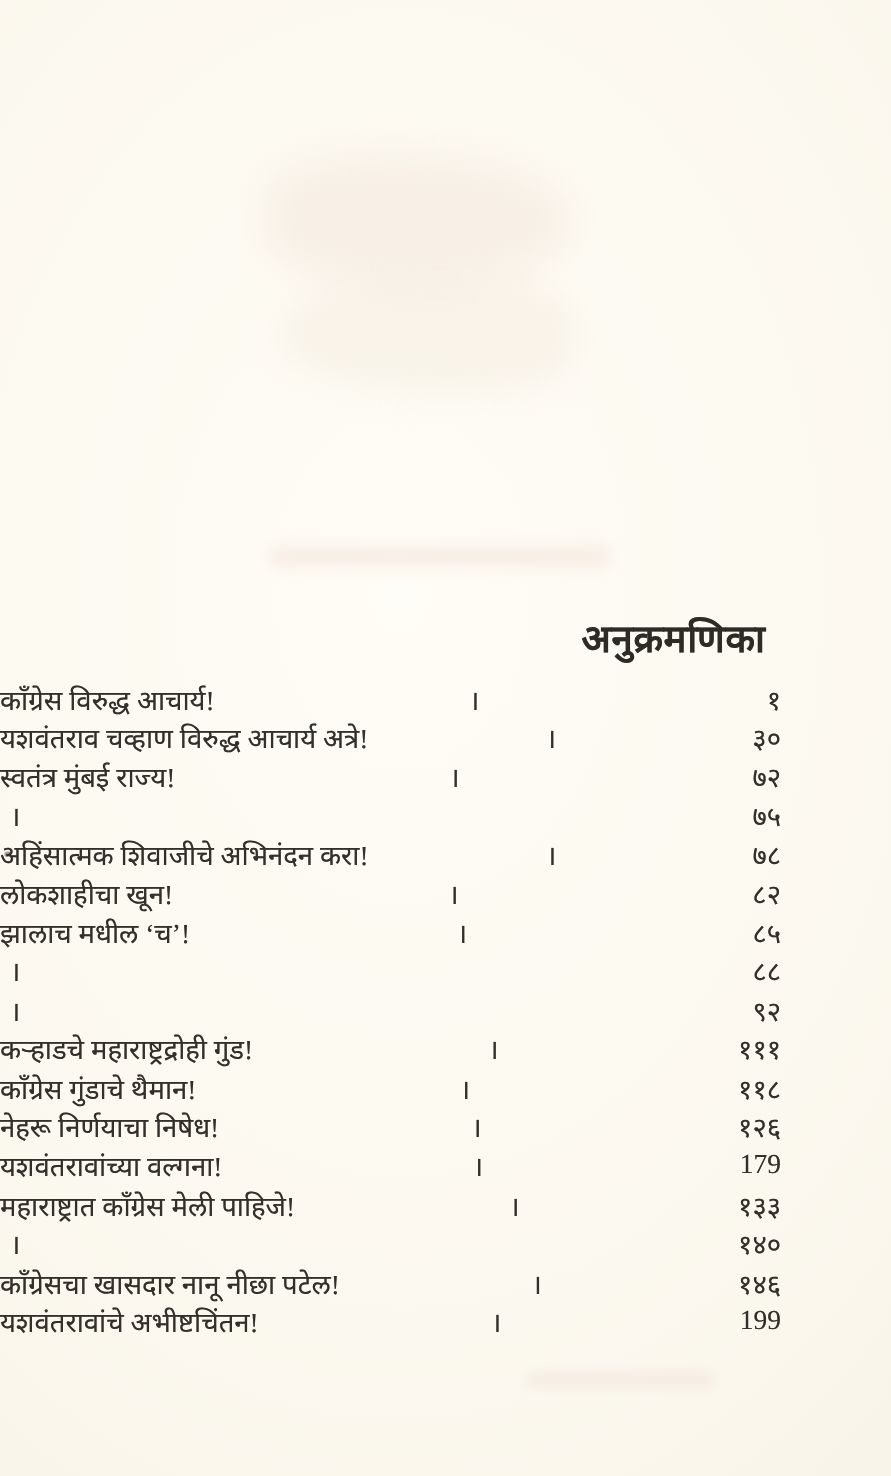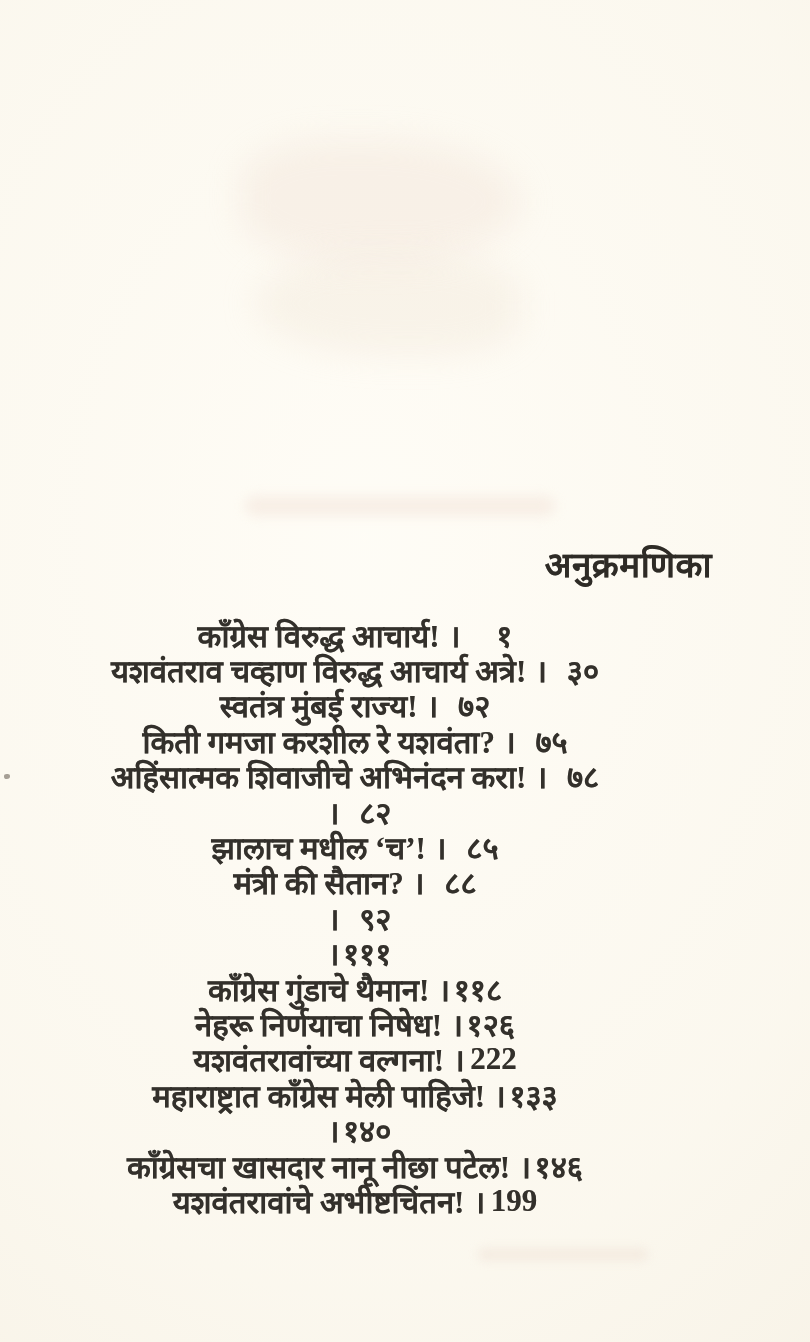--- a/index.html
+++ b/index.html
@@ -54,40 +54,40 @@
     position: absolute;
     left: 4px; top: 774px; width: 6px; height: 5px;
     background: rgba(95,86,74,0.55);
     border-radius: 50% 40% 60% 50%;
     filter: blur(0.5px);
   }
   .toc-title {
     position: absolute;
     top: 540px;
     right: 98px;
-    margin: 0;
+    margin: 16px;
     font-size: 35px;
     font-weight: bold;
     letter-spacing: 0.5px;
     color: #2e2b26;
     text-shadow: 0 0 0.6px rgba(46,43,38,0.55);
   }
   .toc-list {
     position: absolute;
     top: 617px;
     left: 0;
     right: 100px;
   }
   .toc-row {
     height: 35.4px;
     display: flex;
-    justify-content: center;
+    justify-content: space-between;
     align-items: center;
-    font-size: 31px;
-    font-weight: 700;
+    font-size: 25px;
+    font-weight: 400;
     color: #33302b;
     text-shadow: 0 0 0.5px rgba(51,48,43,0.5);
     white-space: nowrap;
   }
   .toc-row .sep {
     margin-left: 9px;
   }
   .toc-row .num {
     display: inline-block;
     width: 52px;
@@ -120,74 +120,74 @@
       <span class="num">३०</span>
     </div>
 
     <div class="toc-row">
       <span class="t">स्वतंत्र मुंबई राज्य!</span>
       <span class="sep">।</span>
       <span class="num">७२</span>
     </div>
 
     <div class="toc-row">
-      <span class="t">किती गमजा करशील रे यशवंता?</span>
       <span class="sep">।</span>
       <span class="num">७५</span>
     </div>
 
     <div class="toc-row">
       <span class="t">अहिंसात्मक शिवाजीचे अभिनंदन करा!</span>
       <span class="sep">।</span>
       <span class="num">७८</span>
     </div>
 
     <div class="toc-row">
+      <span class="t">लोकशाहीचा खून!</span>
       <span class="sep">।</span>
       <span class="num">८२</span>
     </div>
 
     <div class="toc-row">
       <span class="t">झालाच मधील ‘च’!</span>
       <span class="sep">।</span>
       <span class="num">८५</span>
     </div>
 
     <div class="toc-row">
-      <span class="t">मंत्री की सैतान?</span>
       <span class="sep">।</span>
       <span class="num">८८</span>
     </div>
 
     <div class="toc-row">
       <span class="sep">।</span>
       <span class="num">९२</span>
     </div>
 
     <div class="toc-row">
+      <span class="t">कऱ्हाडचे महाराष्ट्रद्रोही गुंड!</span>
       <span class="sep">।</span>
       <span class="num">१११</span>
     </div>
 
     <div class="toc-row">
       <span class="t">काँग्रेस गुंडाचे थैमान!</span>
       <span class="sep">।</span>
       <span class="num">११८</span>
     </div>
 
     <div class="toc-row">
       <span class="t">नेहरू निर्णयाचा निषेध!</span>
       <span class="sep">।</span>
       <span class="num">१२६</span>
     </div>
 
     <div class="toc-row">
       <span class="t">यशवंतरावांच्या वल्गना!</span>
       <span class="sep">।</span>
-      <span class="num">222</span>
+      <span class="num">179</span>
     </div>
 
     <div class="toc-row">
       <span class="t">महाराष्ट्रात काँग्रेस मेली पाहिजे!</span>
       <span class="sep">।</span>
       <span class="num">१३३</span>
     </div>
 
     <div class="toc-row">
       <span class="sep">।</span>

